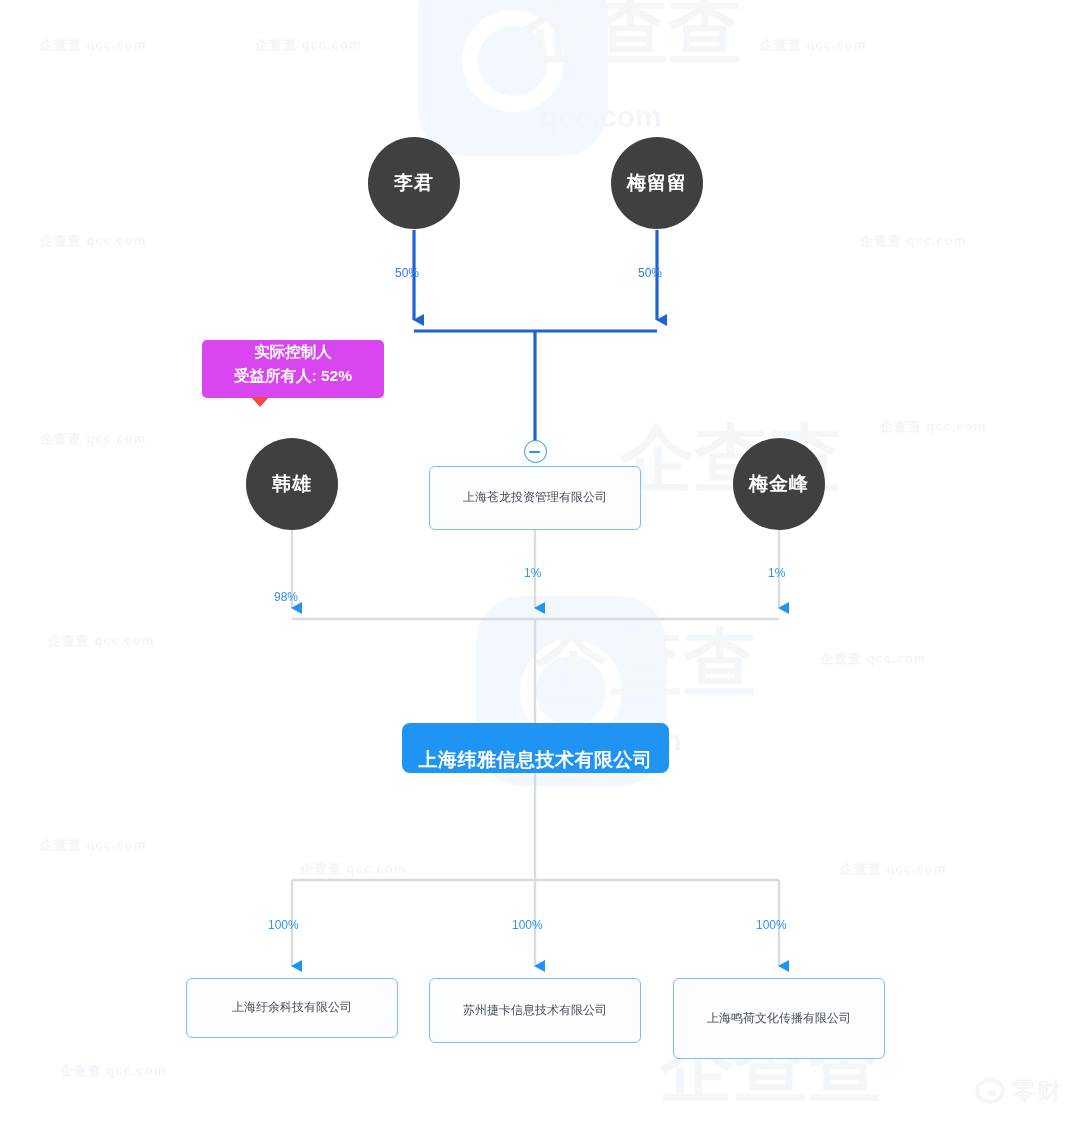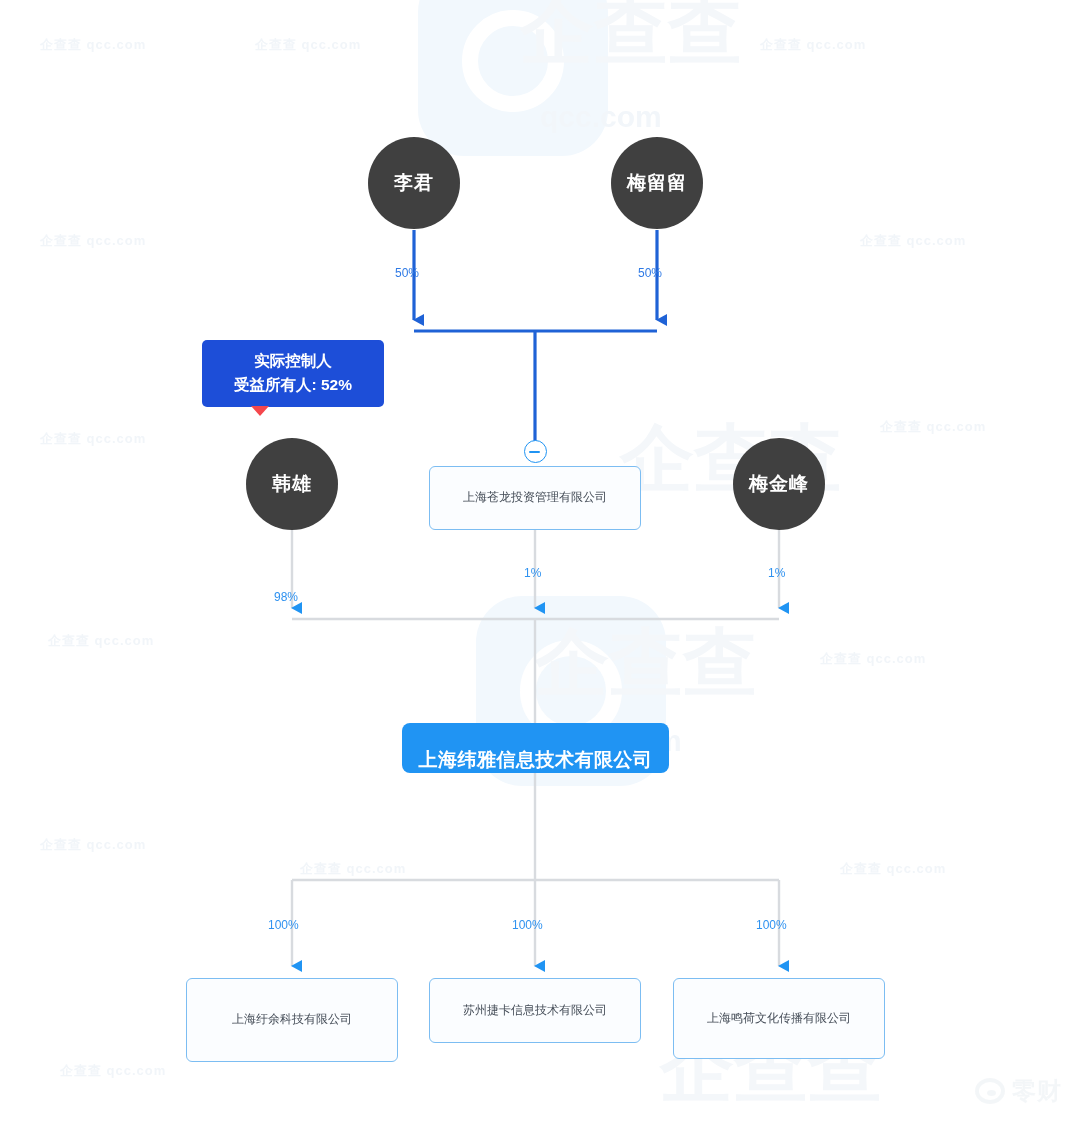--- a/index.html
+++ b/index.html
@@ -99,27 +99,27 @@
     display: flex;
     align-items: center;
     justify-content: center;
     z-index: 4;
   }
 
   
   .badge {
     position: absolute;
     box-sizing: border-box;
-    background: #1d4ed8;
+    background: #d946ef;
     border-radius: 5px;
     color: #ffffff;
     font-size: 15.5px;
     font-weight: 700;
     text-align: center;
-    padding: 9px 14px 10px 14px;
+    padding: 0 14px 10px 14px;
     line-height: 1.55;
     z-index: 6;
   }
   .badge::after {
     content: "";
     position: absolute;
     left: 50%;
     bottom: -9px;
     margin-left: -42px;
     width: 0; height: 0;
@@ -281,21 +281,21 @@
   <div class="pct" style="left:768px; top:566px;">1%</div>
 
   <div class="main-box" style="left:402px; top:723px; width:267px; height:50px;align-items:flex-end;">
     <span>上海纬雅信息技术有限公司</span>
   </div>
 
   <div class="pct" style="left:268px; top:918px;">100%</div>
   <div class="pct" style="left:512px; top:918px;">100%</div>
   <div class="pct" style="left:756px; top:918px;">100%</div>
 
-  <div class="co-box" style="left:186px; top:978px; width:212px; height:84px;">
+  <div class="co-box" style="left:186px; top:978px; width:212px; height:60px;">
     <span>上海纡余科技有限公司</span>
   </div>
   <div class="co-box" style="left:429px; top:978px; width:212px; height:65px;font-family:Liberation Serif, serif;">
     <span>苏州捷卡信息技术有限公司</span>
   </div>
   <div class="co-box" style="left:673px; top:978px; width:212px; height:81px;">
     <span>上海鸣荷文化传播有限公司</span>
   </div>
 
   <div class="weibo">

